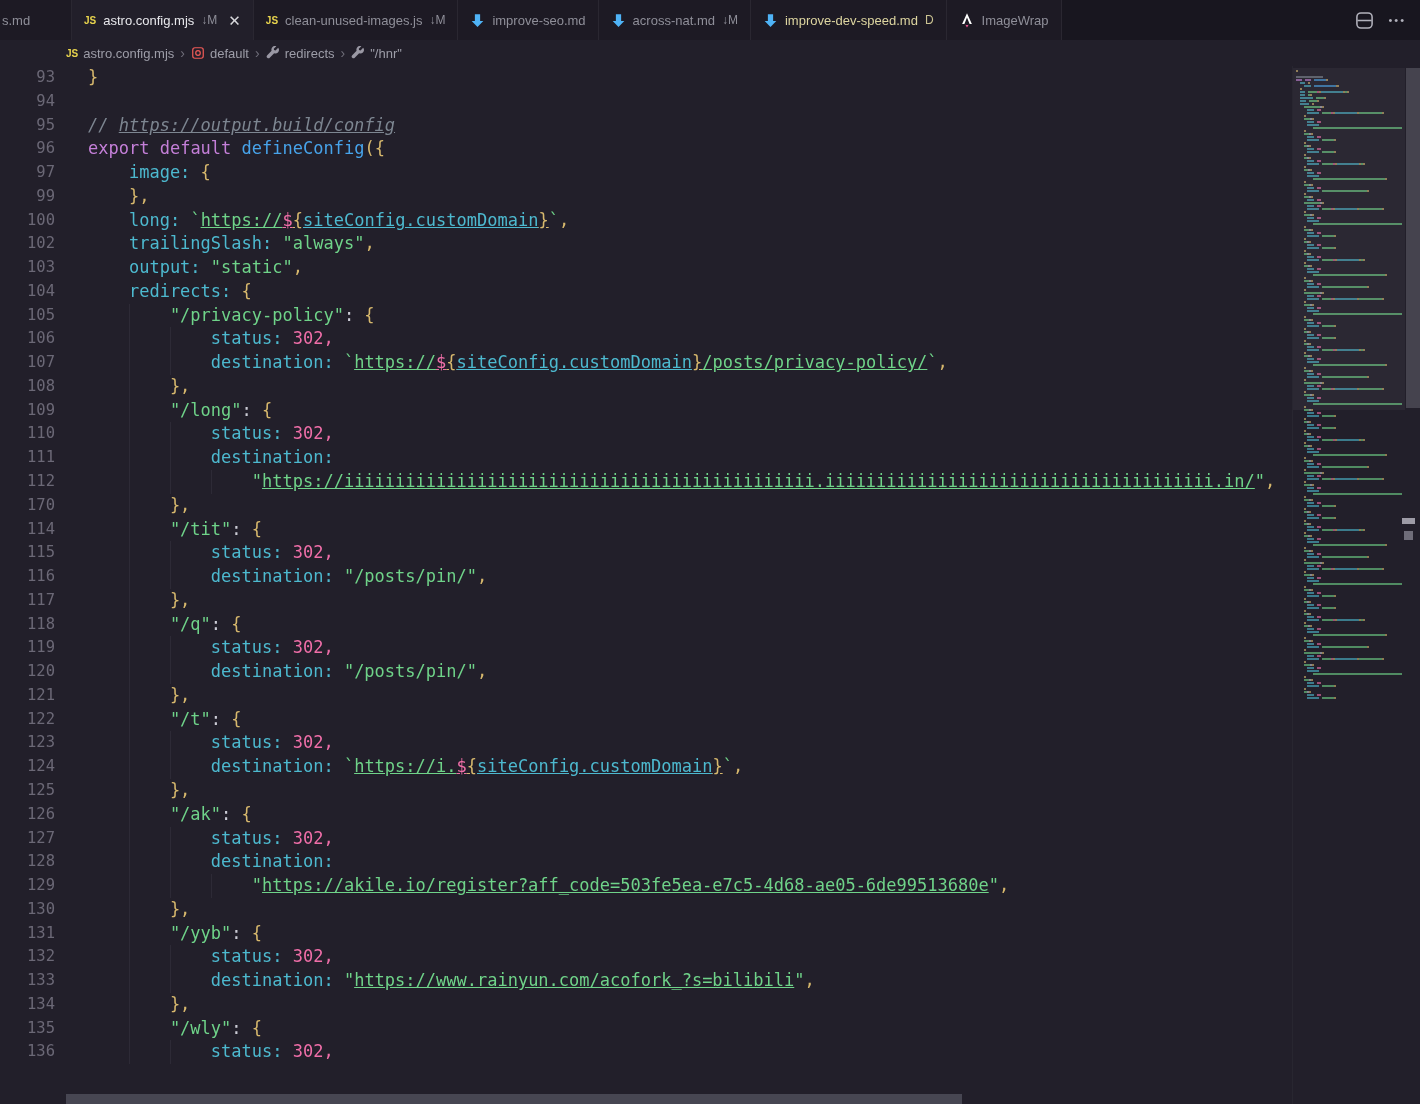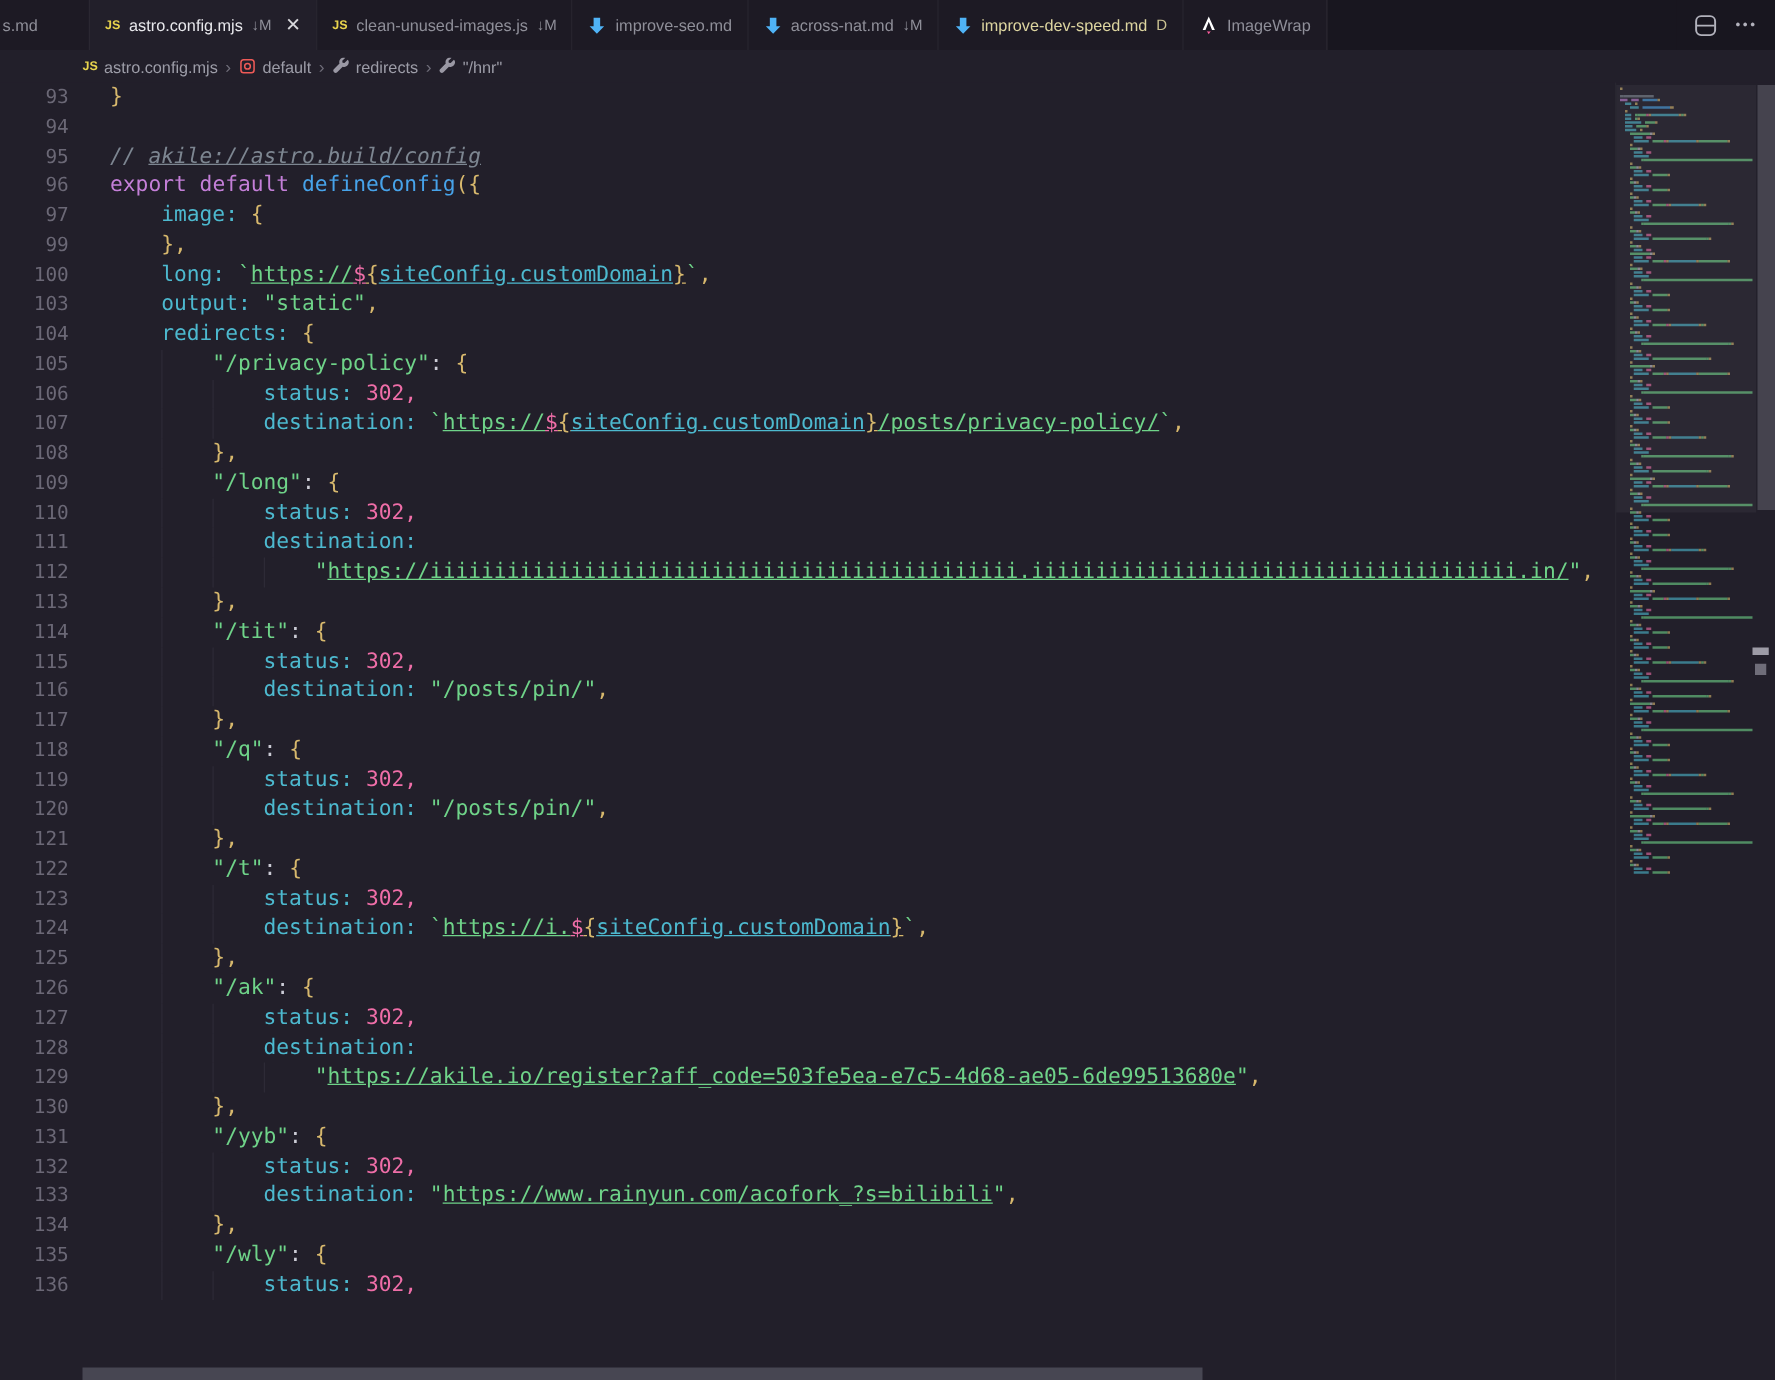--- a/index.html
+++ b/index.html
@@ -151,36 +151,37 @@
     <span class="crumb">
       <svg width="14" height="14" viewBox="0 0 16 16">
         <path d="M13.9 2.1 10.9 5l-1.7-.3L8.9 3 11.8.2a4.2 4.2 0 0 0-5.4 5.3l-5 5a2 2 0 1 0 2.9 2.9l5-5a4.2 4.2 0 0 0 5.3-5.4z" fill="#9a98a4"></path>
       </svg>
       <span>"/hnr"</span>
     </span>
   </div>
 <div class="code" id="code">
     <div class="row"><span class="ln">93</span><span class="tok-pu">}</span></div>
     <div class="row"><span class="ln">94</span></div>
-    <div class="row"><span class="ln">95</span><span class="tok-cm">// </span><span class="tok-cml">akile://astro.build/config</span></div>
+    <div class="row"><span class="ln">95</span><span class="tok-cm">// </span><span class="tok-cml">https://output.build/config</span></div>
     <div class="row"><span class="ln">96</span><span class="tok-kw">export</span><span class="tok-t"> </span><span class="tok-kw">default</span><span class="tok-t"> </span><span class="tok-fn">defineConfig</span><span class="tok-pu">({</span></div>
     <div class="row"><span class="ln">97</span><span class="tok-pr">    image:</span><span class="tok-t"> </span><span class="tok-pu">{</span></div>
     <div class="row"><span class="ln">99</span><span class="tok-pu">    },</span></div>
     <div class="row"><span class="ln">100</span><span class="tok-pr">    long:</span><span class="tok-t"> </span><span class="tok-st">`</span><span class="tok-stl">https://</span><span class="tok-nul">$</span><span class="tok-pul">{</span><span class="tok-val">siteConfig.customDomain</span><span class="tok-pul">}</span><span class="tok-st">`</span><span class="tok-pu">,</span></div>
+    <div class="row"><span class="ln">102</span><span class="tok-pr">    trailingSlash:</span><span class="tok-t"> </span><span class="tok-st">"always"</span><span class="tok-pu">,</span></div>
     <div class="row"><span class="ln">103</span><span class="tok-pr">    output:</span><span class="tok-t"> </span><span class="tok-st">"static"</span><span class="tok-pu">,</span></div>
     <div class="row"><span class="ln">104</span><span class="tok-pr">    redirects:</span><span class="tok-t"> </span><span class="tok-pu">{</span></div>
     <div class="row"><span class="guide" style="left:129.0px"></span><span class="ln">105</span><span class="tok-st">        "/privacy-policy"</span><span class="tok-t">: </span><span class="tok-pu">{</span></div>
     <div class="row"><span class="guide" style="left:129.0px"></span><span class="guide" style="left:169.9px"></span><span class="ln">106</span><span class="tok-pr">            status:</span><span class="tok-t"> </span><span class="tok-nu">302,</span></div>
     <div class="row"><span class="guide" style="left:129.0px"></span><span class="guide" style="left:169.9px"></span><span class="ln">107</span><span class="tok-pr">            destination:</span><span class="tok-t"> </span><span class="tok-st">`</span><span class="tok-stl">https://</span><span class="tok-nul">$</span><span class="tok-pul">{</span><span class="tok-val">siteConfig.customDomain</span><span class="tok-pul">}</span><span class="tok-stl">/posts/privacy-policy/</span><span class="tok-st">`</span><span class="tok-pu">,</span></div>
     <div class="row"><span class="guide" style="left:129.0px"></span><span class="ln">108</span><span class="tok-pu">        },</span></div>
     <div class="row"><span class="guide" style="left:129.0px"></span><span class="ln">109</span><span class="tok-st">        "/long"</span><span class="tok-t">: </span><span class="tok-pu">{</span></div>
     <div class="row"><span class="guide" style="left:129.0px"></span><span class="guide" style="left:169.9px"></span><span class="ln">110</span><span class="tok-pr">            status:</span><span class="tok-t"> </span><span class="tok-nu">302,</span></div>
     <div class="row"><span class="guide" style="left:129.0px"></span><span class="guide" style="left:169.9px"></span><span class="ln">111</span><span class="tok-pr">            destination:</span></div>
     <div class="row"><span class="guide" style="left:129.0px"></span><span class="guide" style="left:169.9px"></span><span class="guide" style="left:210.9px"></span><span class="ln">112</span><span class="tok-t">                </span><span class="tok-st">"</span><span class="tok-stl">https://iiiiiiiiiiiiiiiiiiiiiiiiiiiiiiiiiiiiiiiiiiiiii.iiiiiiiiiiiiiiiiiiiiiiiiiiiiiiiiiiiiii.in/</span><span class="tok-st">"</span><span class="tok-pu">,</span></div>
-    <div class="row"><span class="guide" style="left:129.0px"></span><span class="ln">113</span><span class="tok-pu">        },</span></div>
+    <div class="row"><span class="guide" style="left:129.0px"></span><span class="ln">170</span><span class="tok-pu">        },</span></div>
     <div class="row"><span class="guide" style="left:129.0px"></span><span class="ln">114</span><span class="tok-st">        "/tit"</span><span class="tok-t">: </span><span class="tok-pu">{</span></div>
     <div class="row"><span class="guide" style="left:129.0px"></span><span class="guide" style="left:169.9px"></span><span class="ln">115</span><span class="tok-pr">            status:</span><span class="tok-t"> </span><span class="tok-nu">302,</span></div>
     <div class="row"><span class="guide" style="left:129.0px"></span><span class="guide" style="left:169.9px"></span><span class="ln">116</span><span class="tok-pr">            destination:</span><span class="tok-t"> </span><span class="tok-st">"/posts/pin/"</span><span class="tok-pu">,</span></div>
     <div class="row"><span class="guide" style="left:129.0px"></span><span class="ln">117</span><span class="tok-pu">        },</span></div>
     <div class="row"><span class="guide" style="left:129.0px"></span><span class="ln">118</span><span class="tok-st">        "/q"</span><span class="tok-t">: </span><span class="tok-pu">{</span></div>
     <div class="row"><span class="guide" style="left:129.0px"></span><span class="guide" style="left:169.9px"></span><span class="ln">119</span><span class="tok-pr">            status:</span><span class="tok-t"> </span><span class="tok-nu">302,</span></div>
     <div class="row"><span class="guide" style="left:129.0px"></span><span class="guide" style="left:169.9px"></span><span class="ln">120</span><span class="tok-pr">            destination:</span><span class="tok-t"> </span><span class="tok-st">"/posts/pin/"</span><span class="tok-pu">,</span></div>
     <div class="row"><span class="guide" style="left:129.0px"></span><span class="ln">121</span><span class="tok-pu">        },</span></div>
     <div class="row"><span class="guide" style="left:129.0px"></span><span class="ln">122</span><span class="tok-st">        "/t"</span><span class="tok-t">: </span><span class="tok-pu">{</span></div>
     <div class="row"><span class="guide" style="left:129.0px"></span><span class="guide" style="left:169.9px"></span><span class="ln">123</span><span class="tok-pr">            status:</span><span class="tok-t"> </span><span class="tok-nu">302,</span></div>

